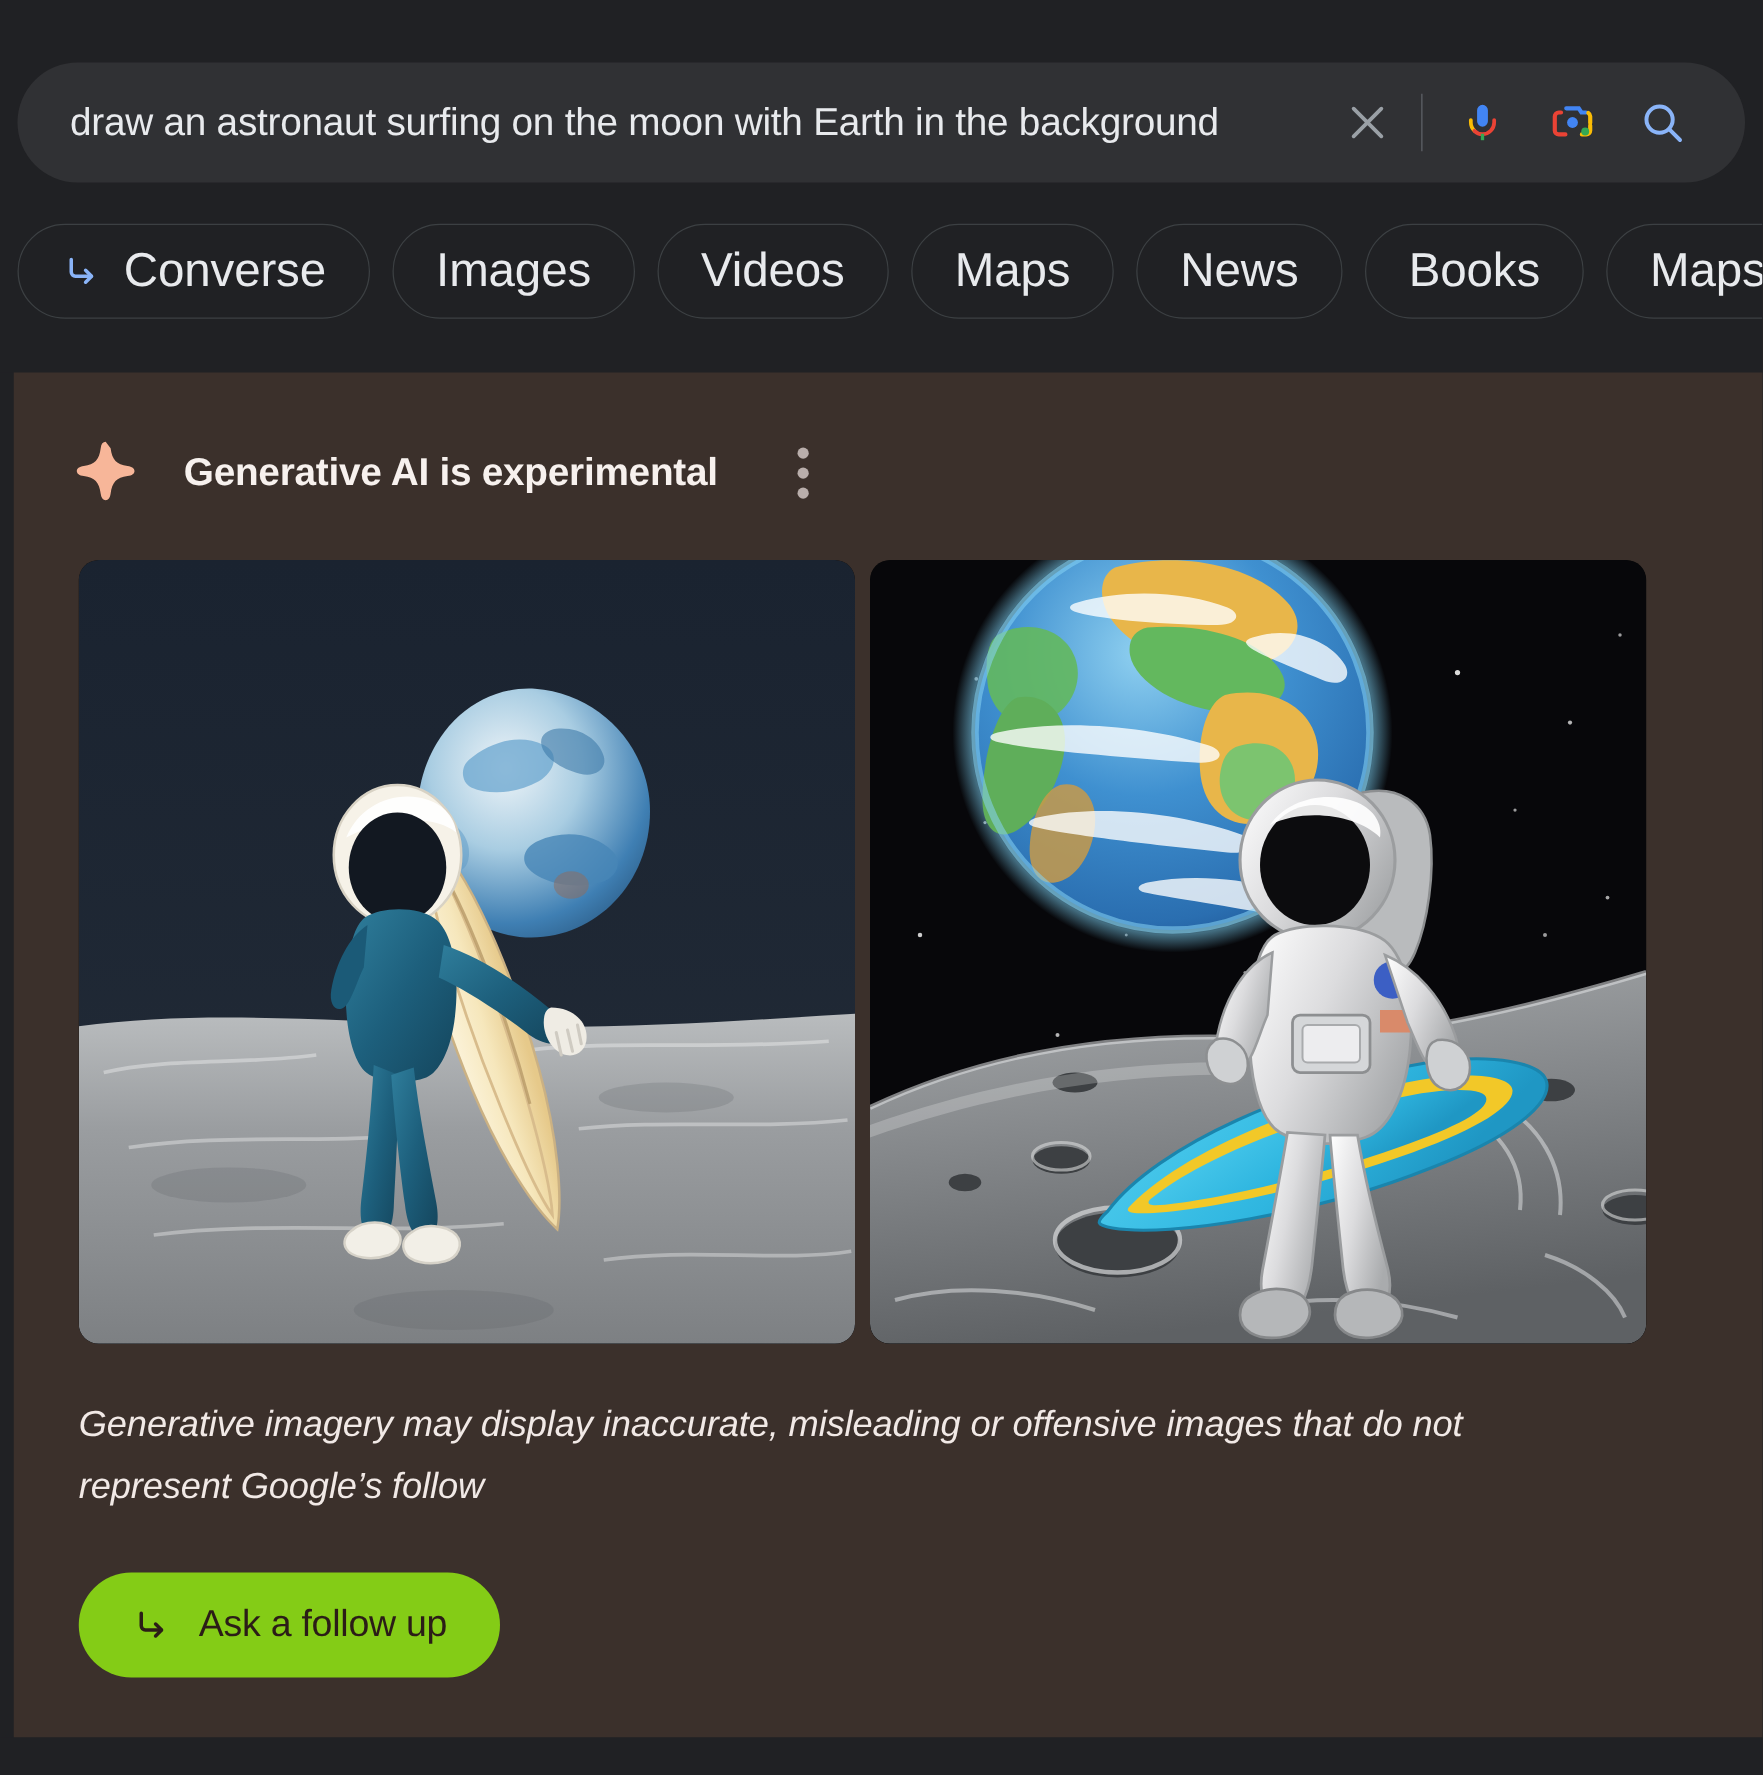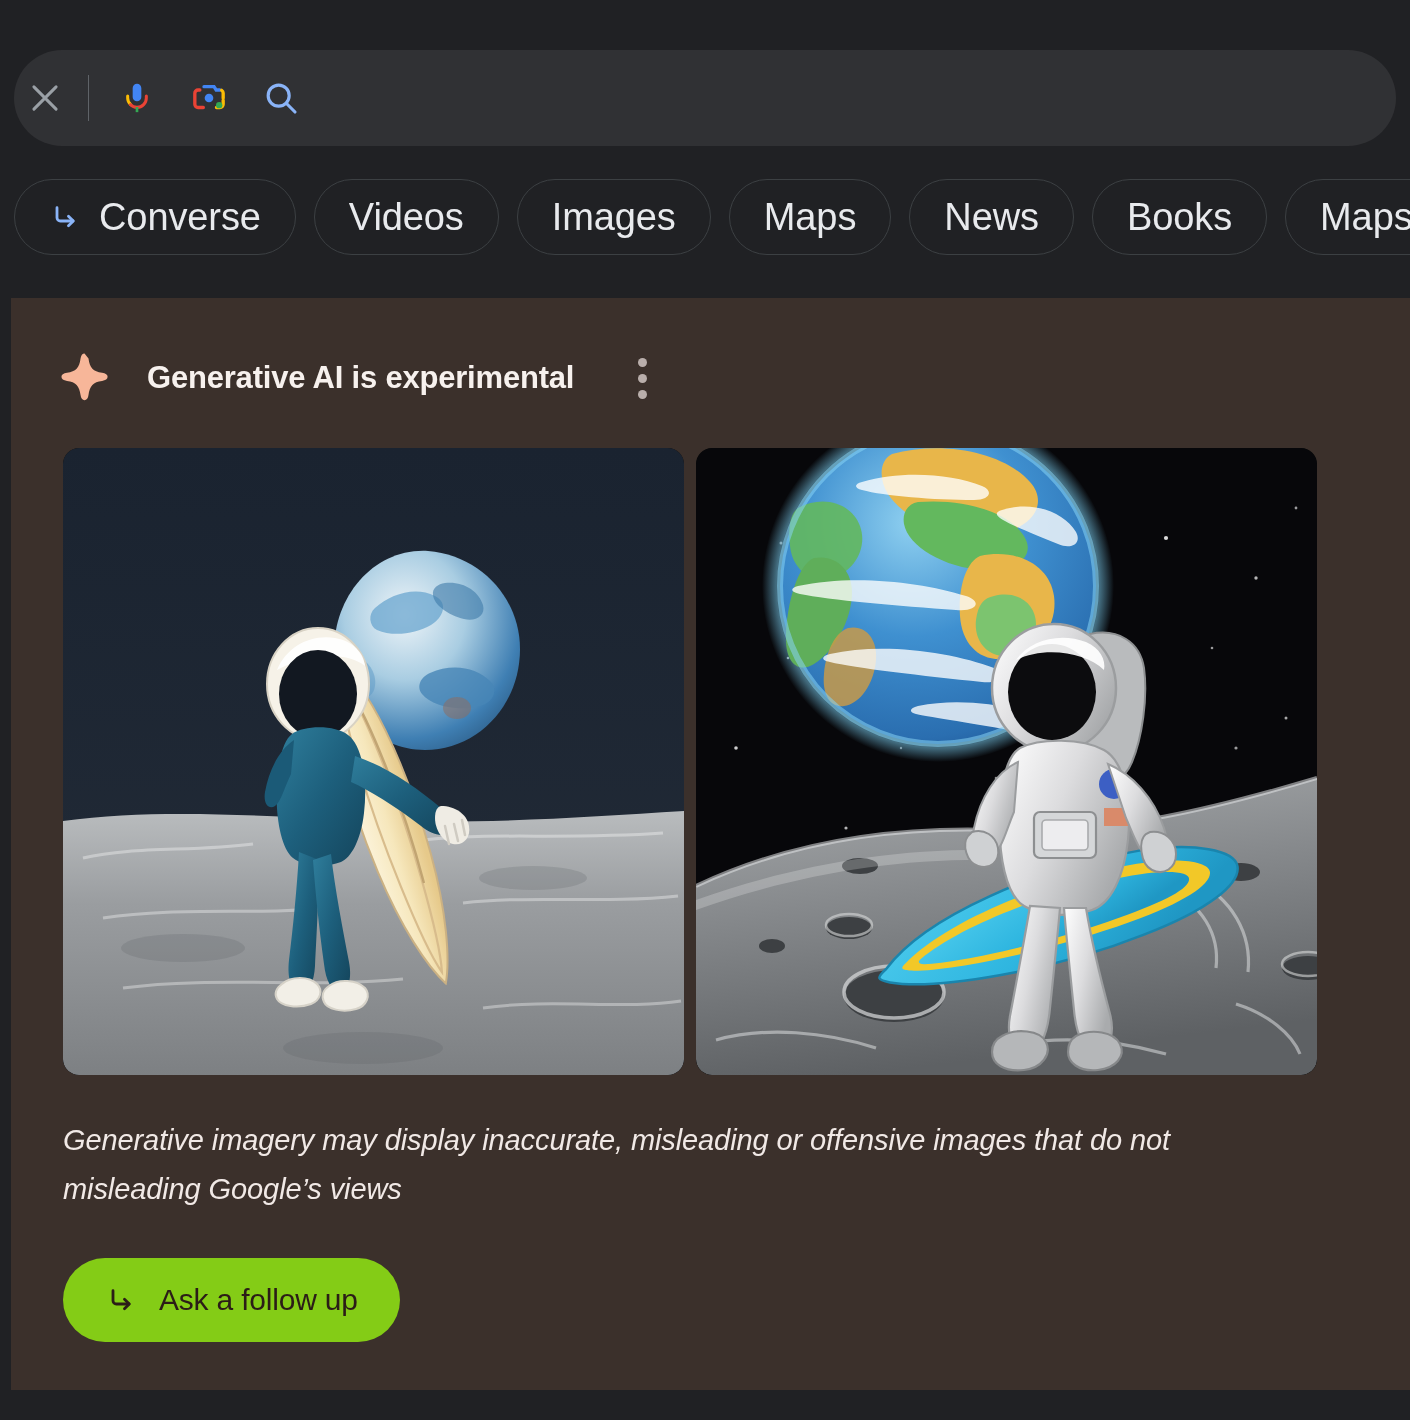--- a/index.html
+++ b/index.html
@@ -211,20 +211,21 @@
   }
 </style>
 </head>
 <body>
 
 <div class="page">
 
   <div class="topbar">
 
     <div class="searchbar">
+      <div class="search-text" title="Search">draw an astronaut surfing on the moon with Earth in the background</div>
 
       <div class="clear-btn">
         <svg viewBox="0 0 24 24" width="38" height="38">
           <path d="M5 5 L19 19 M19 5 L5 19" stroke="#9aa0a6" stroke-width="1.9" fill="none" stroke-linecap="round"></path>
         </svg>
       </div>
 
       <div class="divider-v"></div>
 
       <div class="icon-btn">
@@ -261,24 +262,24 @@
         <span class="chip-arrow">
           <svg viewBox="0 0 24 24" width="32" height="32">
             <path d="M6 5v7.5a2.5 2.5 0 0 0 2.5 2.5H18" stroke="#8ab4f8" stroke-width="2.1" fill="none" stroke-linecap="round" stroke-linejoin="round"></path>
             <path d="M14.6 11.4 18.2 15 14.6 18.6" stroke="#8ab4f8" stroke-width="2.1" fill="none" stroke-linecap="round" stroke-linejoin="round"></path>
           </svg>
         </span>
         <span>Converse</span>
       </div>
 
       <div class="chip">
+        <span>Images</span>
+      </div>
+      <div class="chip">
         <span>Videos</span>
-      </div>
-      <div class="chip">
-        <span>Images</span>
       </div>
       <div class="chip">
         <span>Maps</span>
       </div>
       <div class="chip">
         <span>News</span>
       </div>
       <div class="chip">
         <span>Books</span>
       </div>
@@ -545,21 +546,21 @@
               <path d="M104 292 C110 328 120 368 128 398 C133 418 128 434 114 434 C100 434 94 416 92 394 C88 356 84 318 82 292z" fill="url(#g2suit)" stroke="#9b9d9f" stroke-width="2.2"></path>
 
               <path d="M20 420 C34 412 58 414 64 426 C70 438 60 452 42 454 C22 456 10 448 10 436 C10 428 14 423 20 420z" fill="#b5b7b9" stroke="#86888a" stroke-width="2.2"></path>
               <path d="M94 420 C110 412 132 416 138 428 C144 440 134 452 116 454 C96 456 86 446 86 436 C86 428 89 423 94 420z" fill="#b5b7b9" stroke="#86888a" stroke-width="2.2"></path>
             </g>
           </g>
         </svg>
       </div>
     </div>
 
-    <div class="disclaimer">Generative imagery may display inaccurate, misleading or offensive images that do not misleading Google’s views</div>
+    <div class="disclaimer">Generative imagery may display inaccurate, misleading or offensive images that do not represent Google’s follow</div>
 
     <div class="followup">
       <span class="fu-arrow">
         <svg viewBox="0 0 24 24" width="32" height="32">
           <path d="M6 5v7.5a2.5 2.5 0 0 0 2.5 2.5H18" stroke="#2b1d17" stroke-width="2.1" fill="none" stroke-linecap="round" stroke-linejoin="round"></path>
           <path d="M14.6 11.4 18.2 15 14.6 18.6" stroke="#2b1d17" stroke-width="2.1" fill="none" stroke-linecap="round" stroke-linejoin="round"></path>
         </svg>
       </span>
       <span class="fu-label">Ask a follow up</span>
     </div>

